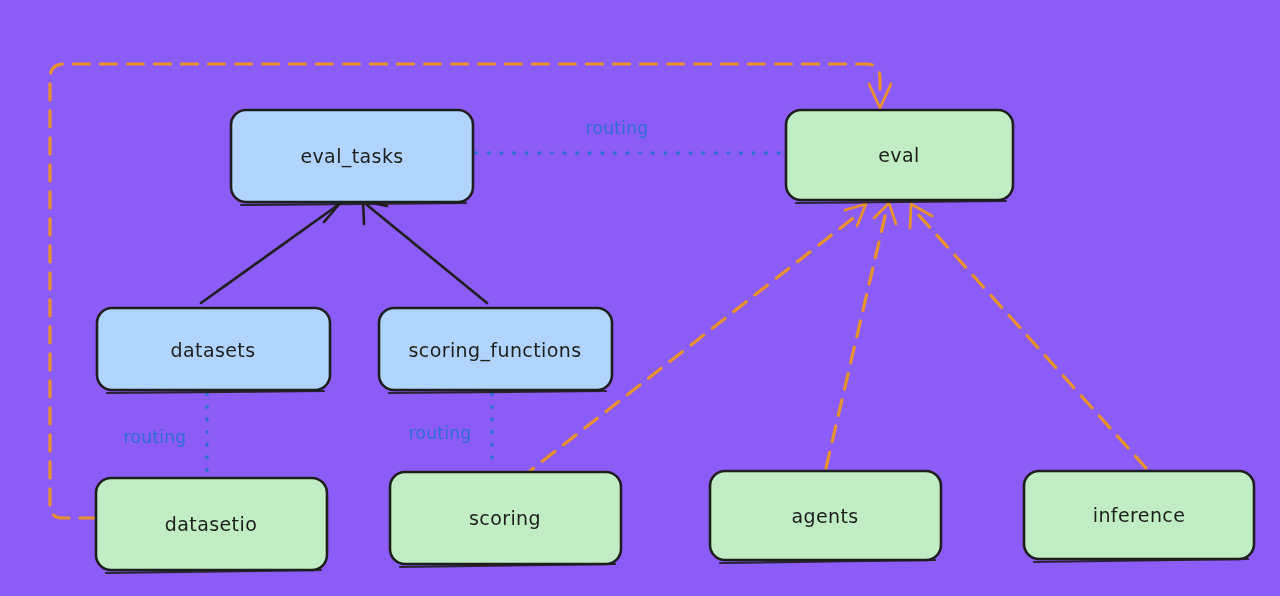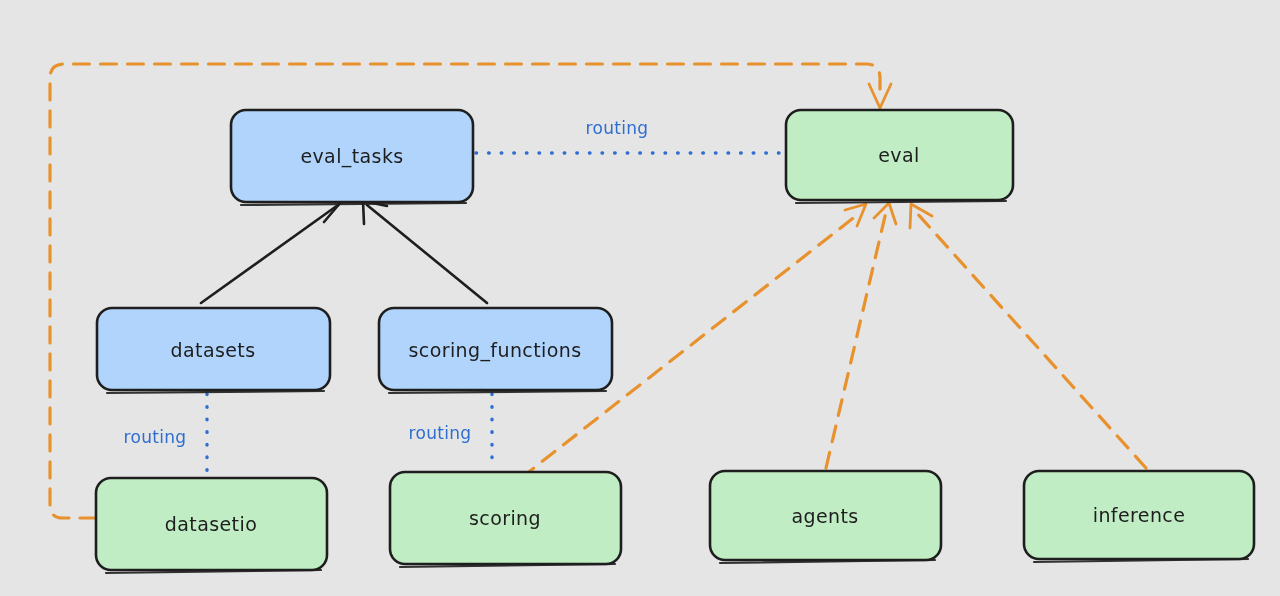--- a/index.html
+++ b/index.html
@@ -10,21 +10,21 @@
   body {
     width: 1280px;
     height: 596px;
     font-family: "DejaVu Sans", sans-serif;
     overflow: hidden;
   }
   #diagram-root {
     position: relative;
     width: 1280px;
     height: 596px;
-    background: #e5e5e5;
+    background: #8b5cf6;
   }
   svg#diagram-canvas {
     display: block;
     width: 1280px;
     height: 596px;
   }
   .node-shape {
     stroke: #1e1e1e;
     stroke-width: 2.6;
     stroke-linejoin: round;

